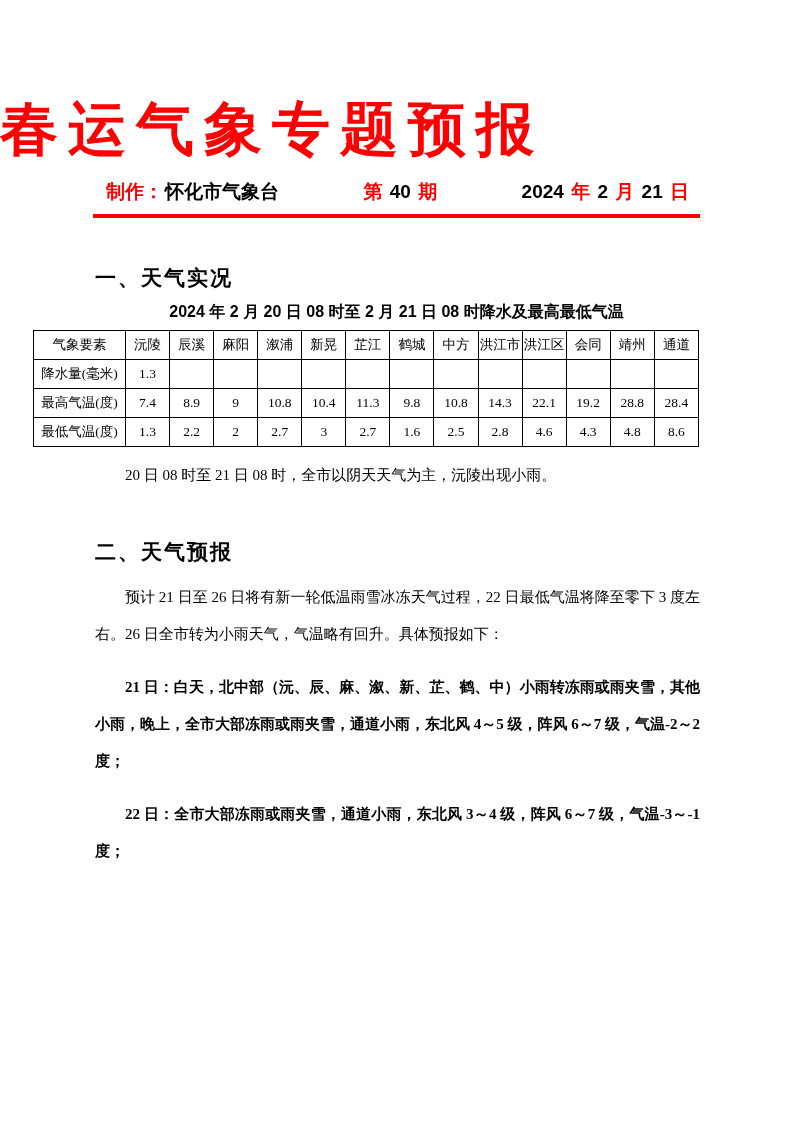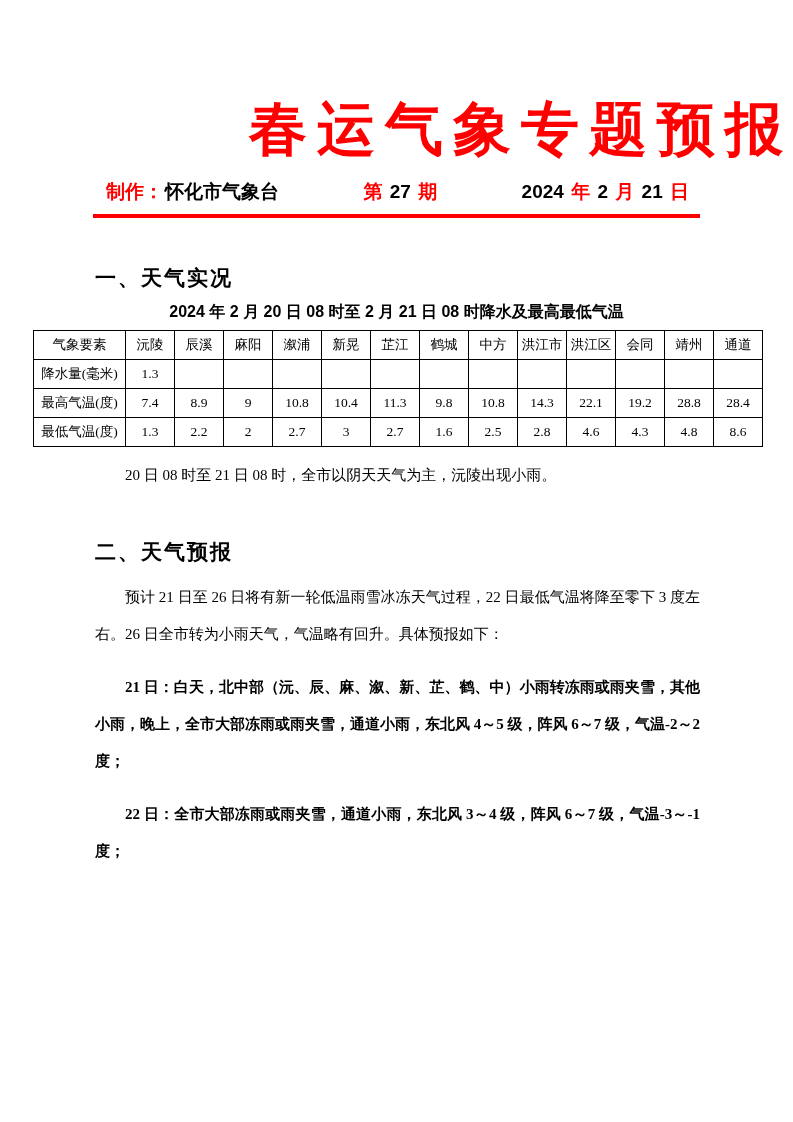--- a/index.html
+++ b/index.html
@@ -9,21 +9,21 @@
     margin:0 auto;
     font-family:"Liberation Serif","DejaVu Serif",serif;
     color:#000;
     overflow:hidden;
   }
   .doc { position:relative; width:793px; height:1122px; background:#fff; }
 
   
   .doc-title{
     margin-top:96px;
-    text-align:right;
+    text-align:left;
     font-family:"DejaVu Serif","Liberation Serif",serif;
     font-weight:bold;
     font-size:58px;
     line-height:1.15;
     letter-spacing:10px;
     color:#fe0000;
   }
   .meta-row{
     display:flex;
     justify-content:space-between;
@@ -55,21 +55,21 @@
   .table-title{
     margin-top:10px;
     text-align:center;
     font-family:"Liberation Sans","DejaVu Sans",sans-serif;
     font-weight:bold;
     font-size:16px;
   }
 
   
   table{
-    width:730px;
+    width:666px;
     margin:7px 30px 0 33px;
     border-collapse:collapse;
     table-layout:fixed;
     font-size:13.5px;
   }
   th,td{
     border:1px solid #000;
     height:29px;
     text-align:center;
     vertical-align:middle;
@@ -96,21 +96,21 @@
 
 <div class="doc">
 
   <h1 class="doc-title">春运气象专题预报</h1>
 
   <div class="meta-row">
     <div class="meta-group">
       <span class="red">制作：</span><span class="blk">怀化市气象台</span>
     </div>
     <div class="meta-group">
-      <span class="red">第</span><span class="blk"> 27 </span><span class="red">期</span>
+      <span class="red">第</span><span class="blk"> 40 </span><span class="red">期</span>
     </div>
     <div class="meta-group">
       <span class="blk">2024</span><span class="red"> 年 </span><span class="blk">2</span><span class="red"> 月 </span><span class="blk">21</span><span class="red"> 日</span>
     </div>
   </div>
 
   <div class="rule"></div>
 
   <div class="sec-heading">一、天气实况</div>
 

